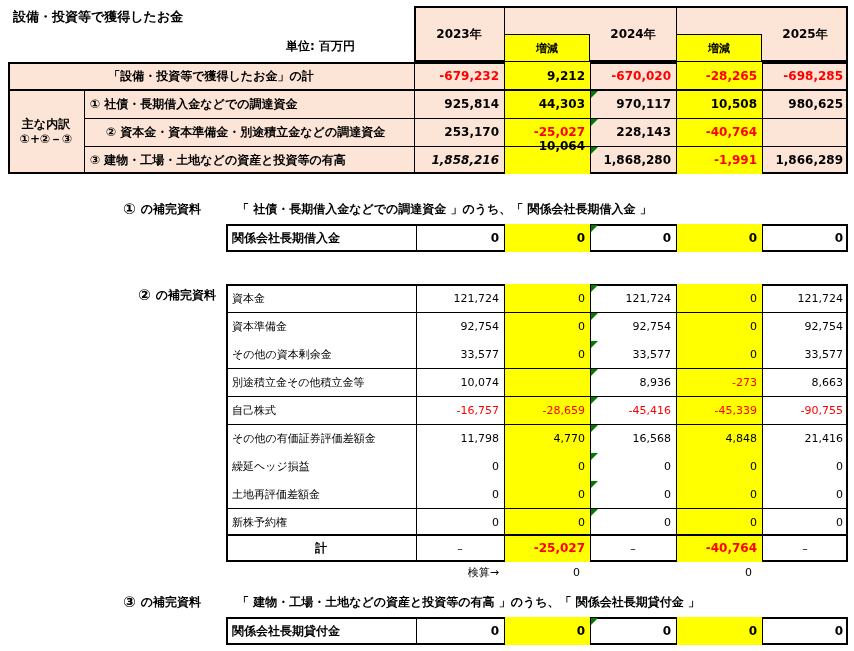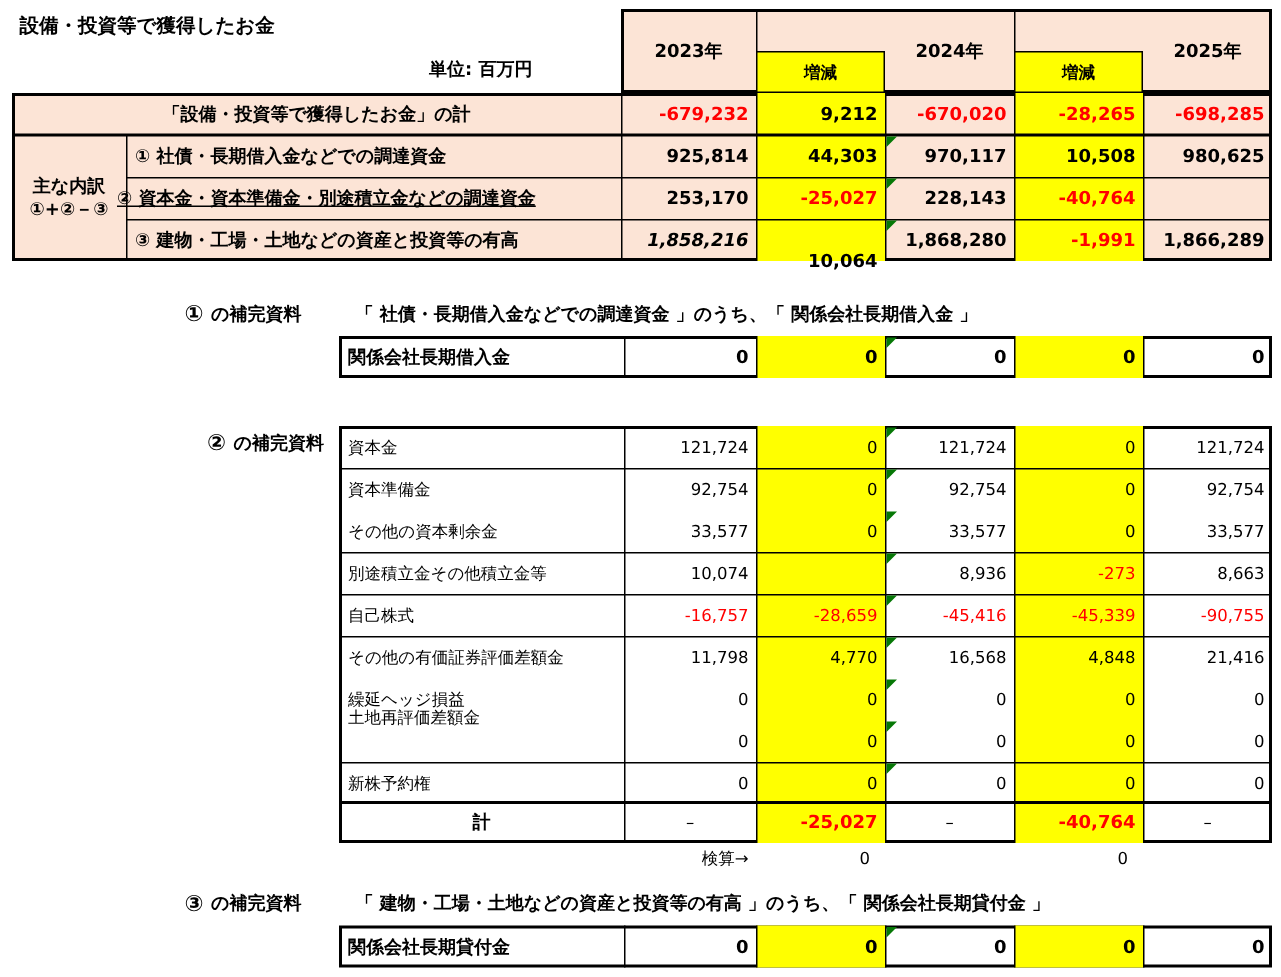--- a/index.html
+++ b/index.html
@@ -64,36 +64,36 @@
   <div class="c n neg" style="left:590px;top:62px;width:86px;height:28px;">-670,020</div>
   <div class="c n neg" style="left:676px;top:62px;width:86px;height:28px;">-28,265</div>
   <div class="c n neg" style="left:762px;top:62px;width:86px;height:28px;">-698,285</div>
 
   <div class="c ctr grp" style="left:8px;top:90px;width:76px;height:84px;">
     <span>主な内訳</span>
     <span>①+②－③</span>
   </div>
 
   <div class="c lft" style="left:84px;top:90px;width:330px;height:28px;">① 社債・長期借入金などでの調達資金</div>
-  <div class="c lft" style="left:72px;top:118px;width:330px;height:28px;text-decoration:underline;">② 資本金・資本準備金・別途積立金などの調達資金</div>
+  <div class="c lft" style="left:100px;top:118px;width:330px;height:28px;">② 資本金・資本準備金・別途積立金などの調達資金</div>
   <div class="c lft" style="left:84px;top:146px;width:330px;height:28px;">③ 建物・工場・土地などの資産と投資等の有高</div>
 
   <div class="c n" style="left:414px;top:90px;width:90px;height:28px;">925,814</div>
   <div class="c n" style="left:504px;top:90px;width:86px;height:28px;">44,303</div>
   <div class="c n" style="left:590px;top:90px;width:86px;height:28px;">970,117</div>
   <div class="c n" style="left:676px;top:90px;width:86px;height:28px;">10,508</div>
   <div class="c n" style="left:762px;top:90px;width:86px;height:28px;">980,625</div>
 
   <div class="c n" style="left:414px;top:118px;width:90px;height:28px;">253,170</div>
   <div class="c n neg" style="left:504px;top:118px;width:86px;height:28px;">-25,027</div>
   <div class="c n" style="left:590px;top:118px;width:86px;height:28px;">228,143</div>
   <div class="c n neg" style="left:676px;top:118px;width:86px;height:28px;">-40,764</div>
 
   <div class="c n" style="left:414px;top:146px;width:90px;height:28px;font-style:italic;">1,858,216</div>
-  <div class="c n" style="left:504px;top:160px;width:86px;height:28px;padding-left:41px;">10,064</div>
+  <div class="c n" style="left:504px;top:132px;width:86px;height:28px;padding-left:41px;">10,064</div>
   <div class="c n" style="left:590px;top:146px;width:86px;height:28px;">1,868,280</div>
   <div class="c n neg" style="left:676px;top:146px;width:86px;height:28px;">-1,991</div>
   <div class="c n" style="left:762px;top:146px;width:86px;height:28px;">1,866,289</div>
 
   <div class="tri" style="left:591px;top:91px;"></div>
   <div class="tri" style="left:591px;top:119px;"></div>
   <div class="tri" style="left:591px;top:147px;"></div>
 
   <div class="hdg" style="left:123px;top:200px;height:18px;">
     <span class="mark">①</span>
@@ -135,21 +135,21 @@
   <div class="line" style="left:226px;top:508px;width:622px;height:1px;"></div>
   <div class="line" style="left:226px;top:534px;width:622px;height:2px;"></div>
 
   <div class="c lft reg" style="left:226px;top:284px;width:190px;height:28px;">資本金</div>
   <div class="c lft reg" style="left:226px;top:312px;width:190px;height:28px;">資本準備金</div>
   <div class="c lft reg" style="left:226px;top:340px;width:190px;height:28px;">その他の資本剰余金</div>
   <div class="c lft reg" style="left:226px;top:368px;width:190px;height:28px;">別途積立金その他積立金等</div>
   <div class="c lft reg" style="left:226px;top:396px;width:190px;height:28px;">自己株式</div>
   <div class="c lft reg" style="left:226px;top:424px;width:190px;height:28px;">その他の有価証券評価差額金</div>
   <div class="c lft reg" style="left:226px;top:452px;width:190px;height:28px;">繰延ヘッジ損益</div>
-  <div class="c lft reg" style="left:226px;top:464px;width:190px;height:28px;">土地再評価差額金</div>
+  <div class="c lft reg" style="left:226px;top:480px;width:190px;height:28px;">土地再評価差額金</div>
   <div class="c lft reg" style="left:226px;top:508px;width:190px;height:28px;">新株予約権</div>
 
   <div class="c n reg" style="left:416px;top:284px;width:88px;height:28px;">121,724</div>
   <div class="c n reg" style="left:504px;top:284px;width:86px;height:28px;">0</div>
   <div class="c n reg" style="left:590px;top:284px;width:86px;height:28px;">121,724</div>
   <div class="c n reg" style="left:676px;top:284px;width:86px;height:28px;">0</div>
   <div class="c n reg" style="left:762px;top:284px;width:86px;height:28px;">121,724</div>
 
   <div class="c n reg" style="left:416px;top:312px;width:88px;height:28px;">92,754</div>
   <div class="c n reg" style="left:504px;top:312px;width:86px;height:28px;">0</div>

